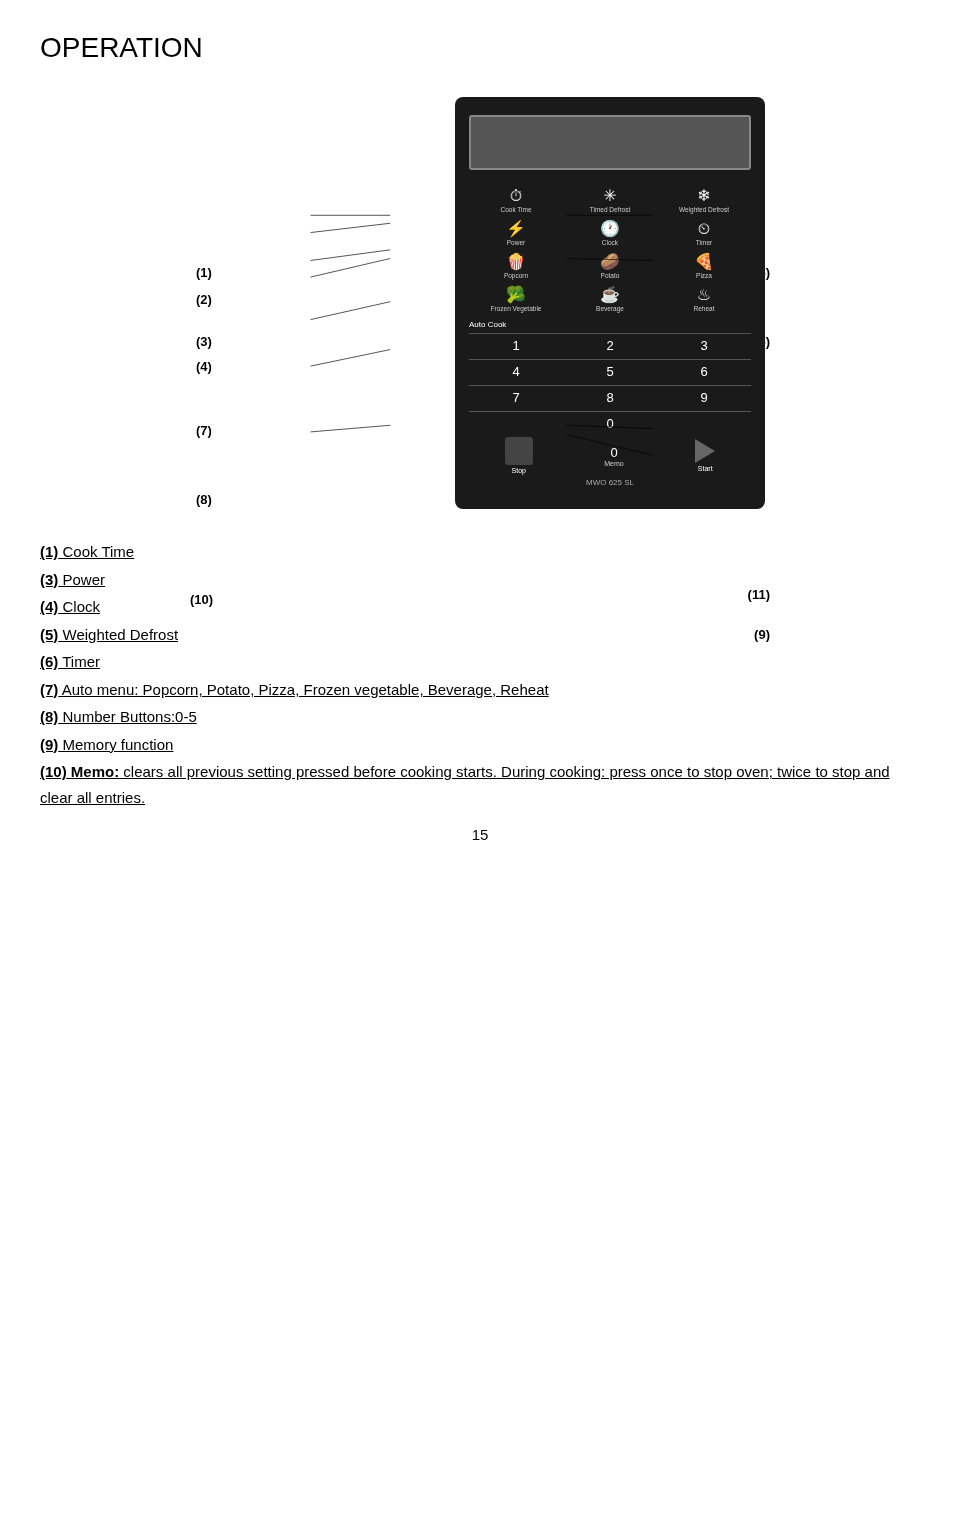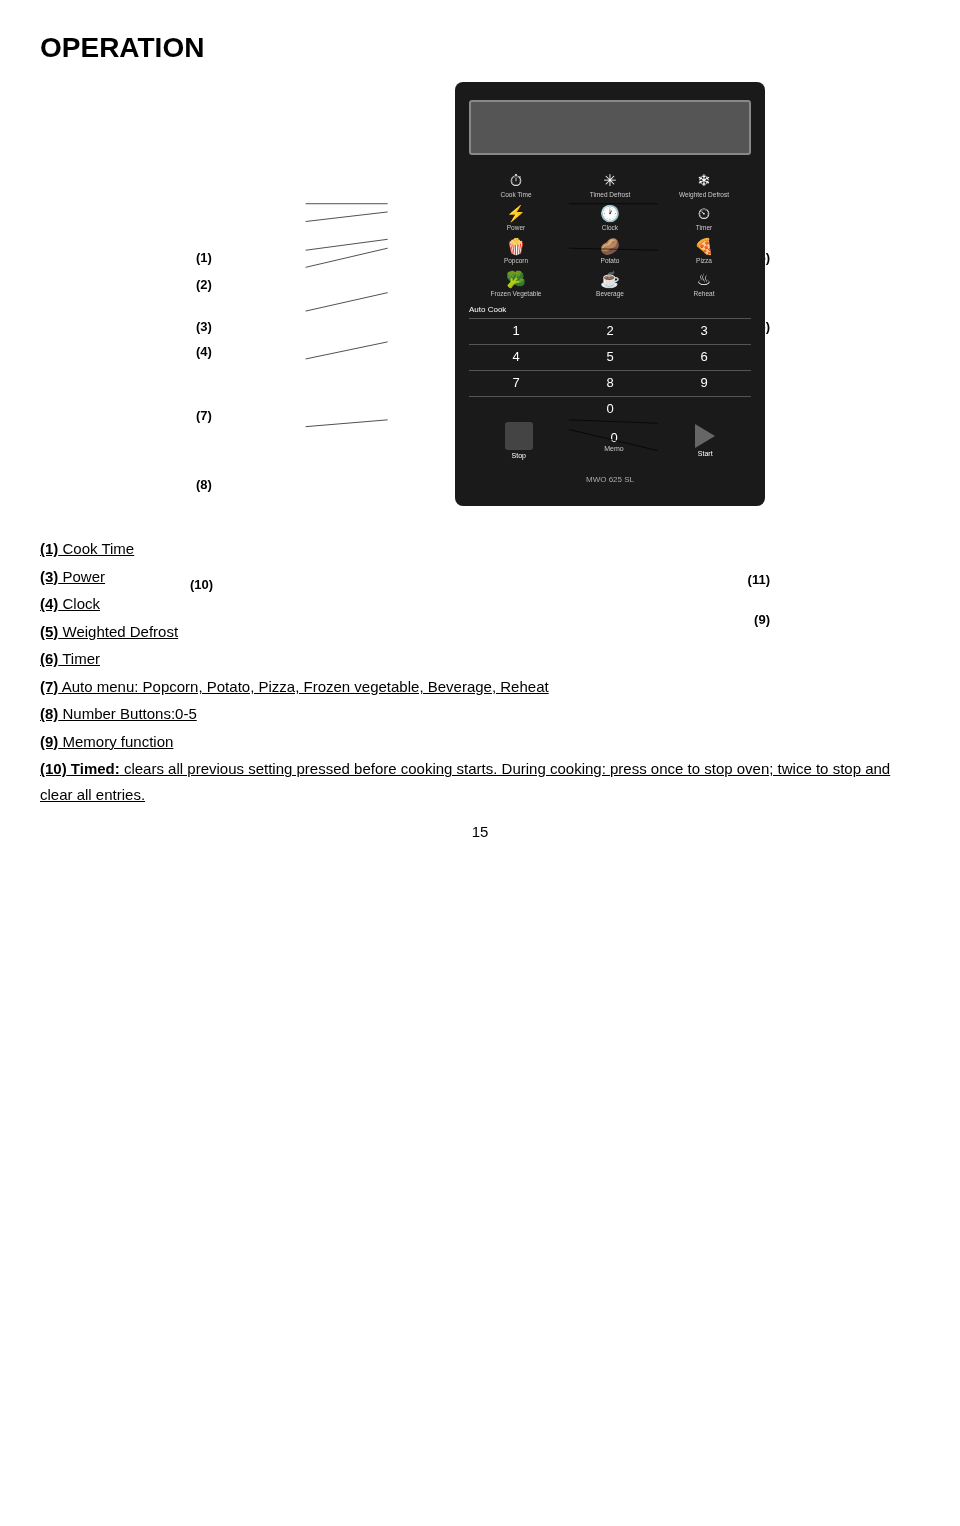--- a/index.html
+++ b/index.html
@@ -7,23 +7,23 @@
       background: #fff;
       font-family: Arial, sans-serif;
       width: 960px;
       min-height: 1526px;
       padding: 30px 40px;
       color: #000;
     }
 
     .page-title {
       font-size: 26px;
-      font-weight: bold;
+      font-weight: normal;
       line-height: 1.3;
-      margin-bottom: 16px;
+      margin-bottom: 31px;
     }
     .page-title .line1 { font-size: 28px; }
     .page-title .line2 { font-size: 22px; }
 
     .diagram-area {
       display: flex;
       justify-content: center;
       margin-bottom: 30px;
       position: relative;
     }
@@ -139,21 +139,21 @@
       flex-direction: column;
       align-items: center;
       color: #fff;
       font-size: 7px;
     }
 
     .model-number {
       text-align: center;
       color: #aaa;
       font-size: 8px;
-      margin-top: 16px;
+      margin-top: 4px;
     }
 
     .callout-label {
       position: absolute;
       font-size: 13px;
       font-weight: bold;
       color: #000;
     }
 
     
@@ -410,17 +410,17 @@
   <div class="desc-item">
     <span class="num">(7)</span><span>  Auto menu: Popcorn, Potato, Pizza, Frozen vegetable, Beverage, Reheat</span>
   </div>
   <div class="desc-item">
     <span class="num">(8)</span><span>  Number Buttons:0-5</span>
   </div>
   <div class="desc-item">
     <span class="num">(9)</span><span>  Memory function</span>
   </div>
   <div class="desc-item">
-    <span class="num">(10)</span><span class="bold-text">  Timed:</span><span> clears all previous setting pressed before cooking starts. During cooking: press once to stop oven;  twice  to stop and clear all entries.</span>
+    <span class="num">(10)</span><span class="bold-text">  Memo:</span><span> clears all previous setting pressed before cooking starts. During cooking: press once to stop oven;  twice  to stop and clear all entries.</span>
   </div>
 </div>
 
 <div class="page-number">15</div>
 
 </body></html>

